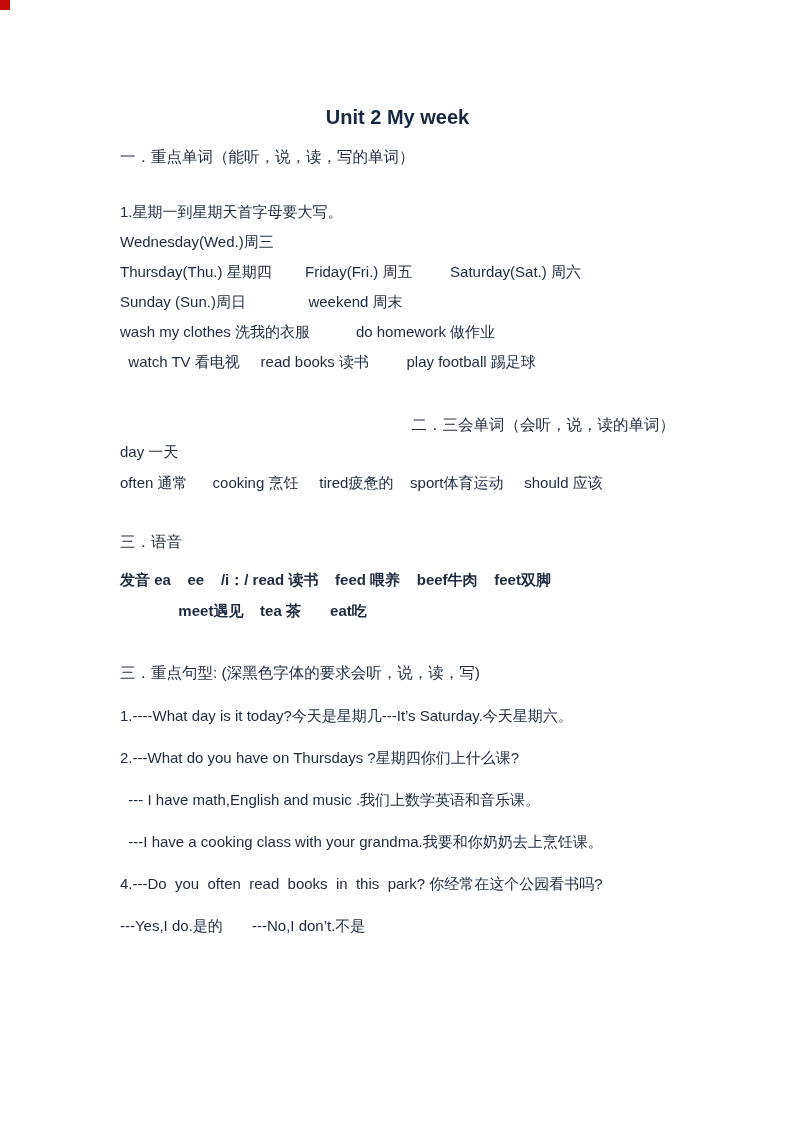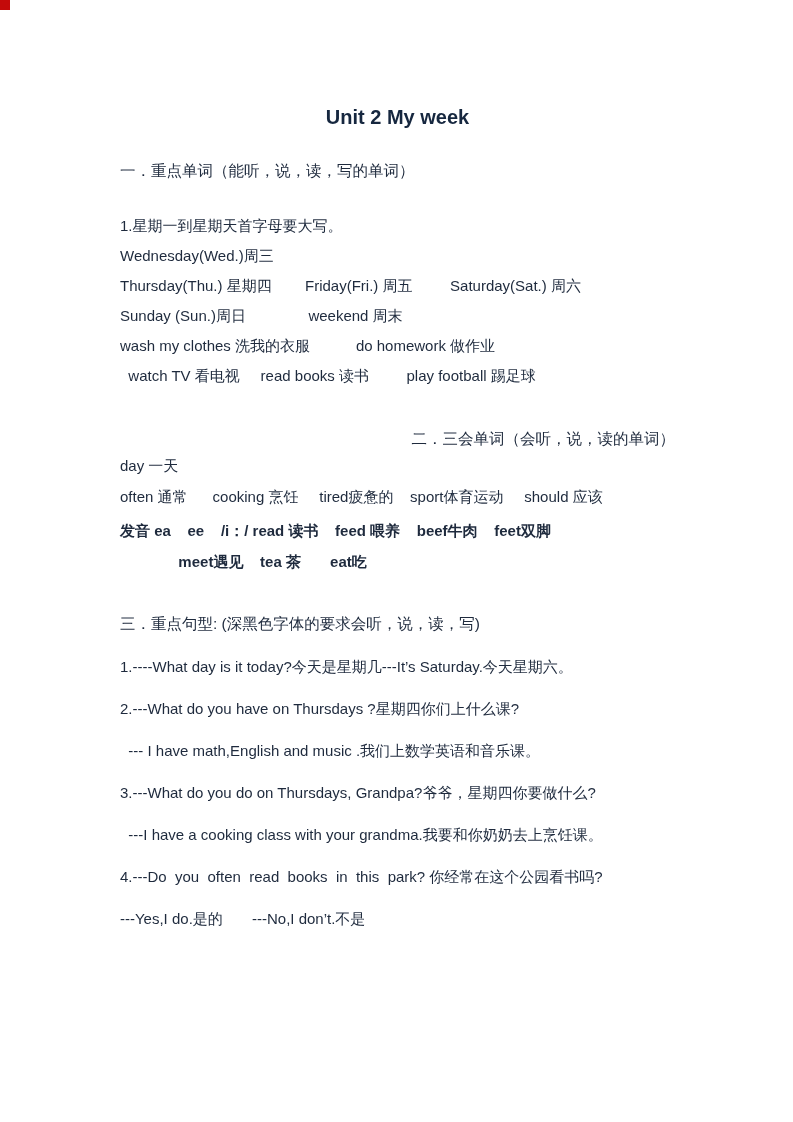--- a/index.html
+++ b/index.html
@@ -41,21 +41,21 @@
   .heading {
     font-size: 15.5px;
     line-height: 30px;
     white-space: pre-wrap;
   }
   .line {
     font-size: 15px;
     line-height: 30px;
     white-space: pre-wrap;
   }
-  .h-keywords   { margin-top: 26px; }
+  .h-keywords   { margin-top: 12px; }
   .s1-first     { margin-top: 25px; }
   .h-threewords { margin-top: 33px; text-align: right; }
   .s2-line      { line-height: 23px; }
   .s2-first     { margin-top: 8px; }
   .h-phonics    { margin-top: 33px; }
   .s3-line      { line-height: 31px; font-weight: bold; }
   .s3-first     { margin-top: 7px; }
   .h-sentences  { margin-top: 32px; }
   .sent         { line-height: 30px; margin-bottom: 12px; }
   .s4-first     { margin-top: 13px; }
@@ -74,25 +74,25 @@
   <div class="line">Wednesday(Wed.)周三</div>
   <div class="line">Thursday(Thu.) 星期四        Friday(Fri.) 周五         Saturday(Sat.) 周六</div>
   <div class="line">Sunday (Sun.)周日               weekend 周末</div>
   <div class="line">wash my clothes 洗我的衣服           do homework 做作业</div>
   <div class="line">  watch TV 看电视     read books 读书         play football 踢足球</div>
 
   <div class="heading h-threewords">二．三会单词（会听，说，读的单词）</div>
   <div class="line s2-line">day 一天</div>
   <div class="line s2-line s2-first">often 通常      cooking 烹饪     tired疲惫的    sport体育运动     should 应该</div>
 
+  <div class="heading h-phonics">三．语音</div>
   <div class="line s3-line s3-first">发音 ea    ee    /i：/ read 读书    feed 喂养    beef牛肉    feet双脚</div>
   <div class="line s3-line">              meet遇见    tea 茶       eat吃</div>
 
   <div class="heading h-sentences">三．重点句型: (深黑色字体的要求会听，说，读，写)</div>
   <div class="line sent s4-first">1.----What day is it today?今天是星期几---It’s Saturday.今天星期六。</div>
   <div class="line sent">2.---What do you have on Thursdays ?星期四你们上什么课?</div>
   <div class="line sent">  --- I have math,English and music .我们上数学英语和音乐课。</div>
-  <div class="line sent">3.---What do you do on Thursdays, Grandpa?爷爷，星期四你要做什么?</div>
   <div class="line sent">  ---I have a cooking class with your grandma.我要和你奶奶去上烹饪课。</div>
   <div class="line sent">4.---Do  you  often  read  books  in  this  park? 你经常在这个公园看书吗?</div>
   <div class="line sent">---Yes,I do.是的       ---No,I don’t.不是</div>
 
 </div>
 
 </body></html>

